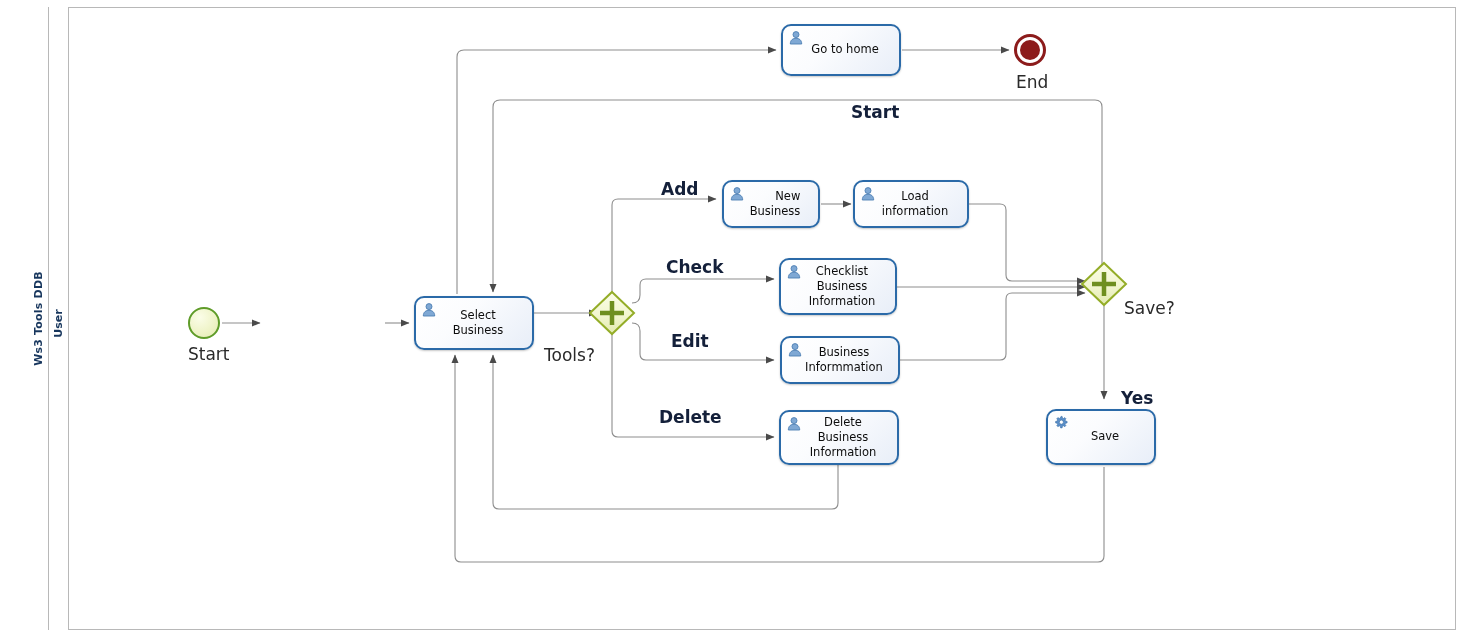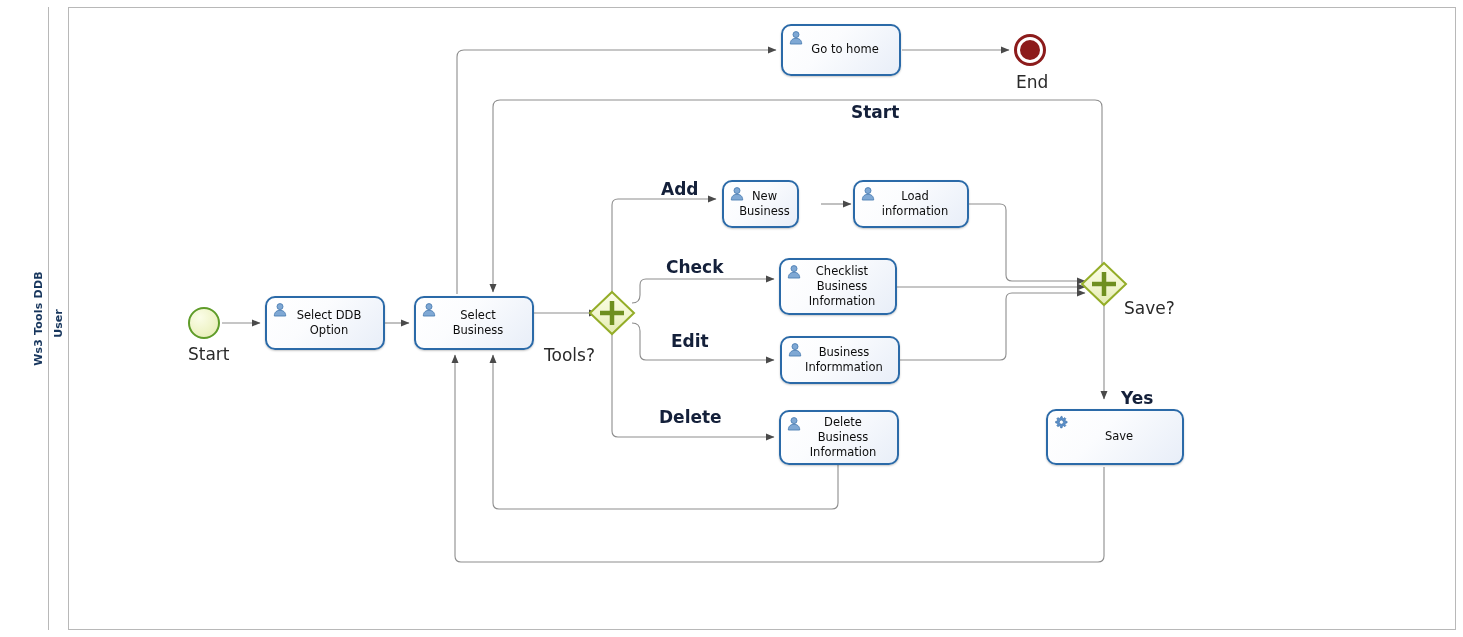--- a/index.html
+++ b/index.html
@@ -194,39 +194,31 @@
 
     <g>
       <polygon points="1104,263 1126,284 1104,305 1082,284" fill="url(#gwGrad)" stroke="#94ad28" stroke-width="2"></polygon>
       <path d="M1104,272 L1104,296 M1092,284 L1116,284" stroke="#6f8f20" stroke-width="4.5" stroke-linecap="butt" fill="none"></path>
     </g>
   </svg>
 
   <div class="start-event" style="left:188px; top:307px; width:32px; height:32px;"></div>
   <div class="caption plain" style="left:188px; top:344px;">Start</div>
 
-  <div class="task" style="left:265px; top:296px; width:120px; height:54px;">
-    <svg class="task-icon" viewBox="0 0 16 16">
-      <circle cx="8" cy="4.6" r="3" fill="#7fa8d4" stroke="#4d7fb3" stroke-width="0.9"></circle>
-      <path d="M2.3,14 C2.3,9.9 5,8.3 8,8.3 C11,8.3 13.7,9.9 13.7,14 z" fill="#7fa8d4" stroke="#4d7fb3" stroke-width="0.9"></path>
-    </svg>
-    <span class="tlabel">Select DDB
-Option</span>
-  </div>
 
   <div class="task" style="left:414px; top:296px; width:120px; height:54px;">
     <svg class="task-icon" viewBox="0 0 16 16">
       <circle cx="8" cy="4.6" r="3" fill="#7fa8d4" stroke="#4d7fb3" stroke-width="0.9"></circle>
       <path d="M2.3,14 C2.3,9.9 5,8.3 8,8.3 C11,8.3 13.7,9.9 13.7,14 z" fill="#7fa8d4" stroke="#4d7fb3" stroke-width="0.9"></path>
     </svg>
     <span class="tlabel">Select
 Business</span>
   </div>
 
-  <div class="task" style="left:722px; top:180px; width:77px; height:48px;">
+  <div class="task" style="left:722px; top:180px; width:98px; height:48px;text-align:right;">
     <svg class="task-icon" viewBox="0 0 16 16">
       <circle cx="8" cy="4.6" r="3" fill="#7fa8d4" stroke="#4d7fb3" stroke-width="0.9"></circle>
       <path d="M2.3,14 C2.3,9.9 5,8.3 8,8.3 C11,8.3 13.7,9.9 13.7,14 z" fill="#7fa8d4" stroke="#4d7fb3" stroke-width="0.9"></path>
     </svg>
     <span class="tlabel">New
 Business</span>
   </div>
 
   <div class="task" style="left:853px; top:180px; width:116px; height:48px;">
     <svg class="task-icon" viewBox="0 0 16 16">
@@ -259,21 +251,21 @@
   <div class="task" style="left:779px; top:410px; width:120px; height:55px;">
     <svg class="task-icon" viewBox="0 0 16 16">
       <circle cx="8" cy="4.6" r="3" fill="#7fa8d4" stroke="#4d7fb3" stroke-width="0.9"></circle>
       <path d="M2.3,14 C2.3,9.9 5,8.3 8,8.3 C11,8.3 13.7,9.9 13.7,14 z" fill="#7fa8d4" stroke="#4d7fb3" stroke-width="0.9"></path>
     </svg>
     <span class="tlabel">Delete
 Business
 Information</span>
   </div>
 
-  <div class="task" style="left:1046px; top:409px; width:138px; height:56px;">
+  <div class="task" style="left:1046px; top:409px; width:110px; height:56px;">
     <svg class="task-icon" viewBox="0 0 16 16">
       <g fill="#5b8fc9" stroke="#3a6ea5" stroke-width="0.6">
         <path d="M8,1.4 L9.1,1.4 L9.4,3.0 L10.5,3.5 L11.8,2.6 L12.9,3.7 L12.0,5.0 L12.5,6.1 L14.1,6.4 L14.1,7.9
                  L12.5,8.2 L12.0,9.3 L12.9,10.6 L11.8,11.7 L10.5,10.8 L9.4,11.3 L9.1,12.9 L7.6,12.9
                  L7.3,11.3 L6.2,10.8 L4.9,11.7 L3.8,10.6 L4.7,9.3 L4.2,8.2 L2.6,7.9 L2.6,6.4
                  L4.2,6.1 L4.7,5.0 L3.8,3.7 L4.9,2.6 L6.2,3.5 L7.3,3.0 z"></path>
       </g>
       <circle cx="8.35" cy="7.15" r="2.1" fill="#ffffff" stroke="#3a6ea5" stroke-width="0.7"></circle>
     </svg>
     <span class="tlabel">Save</span>

